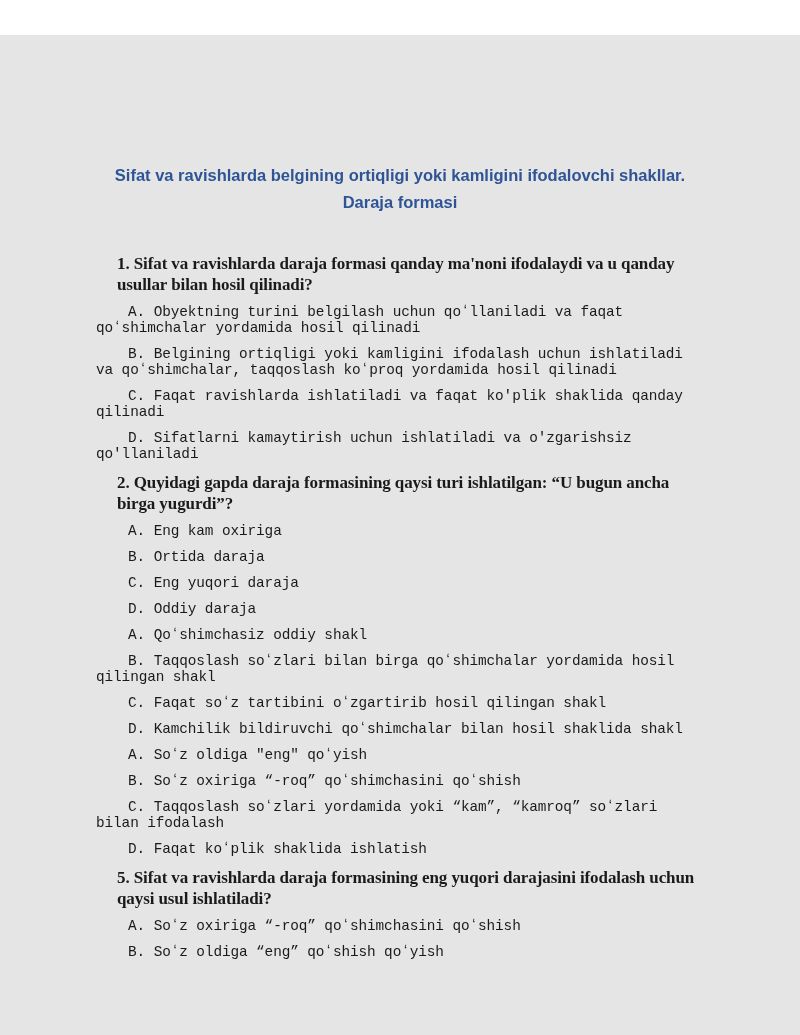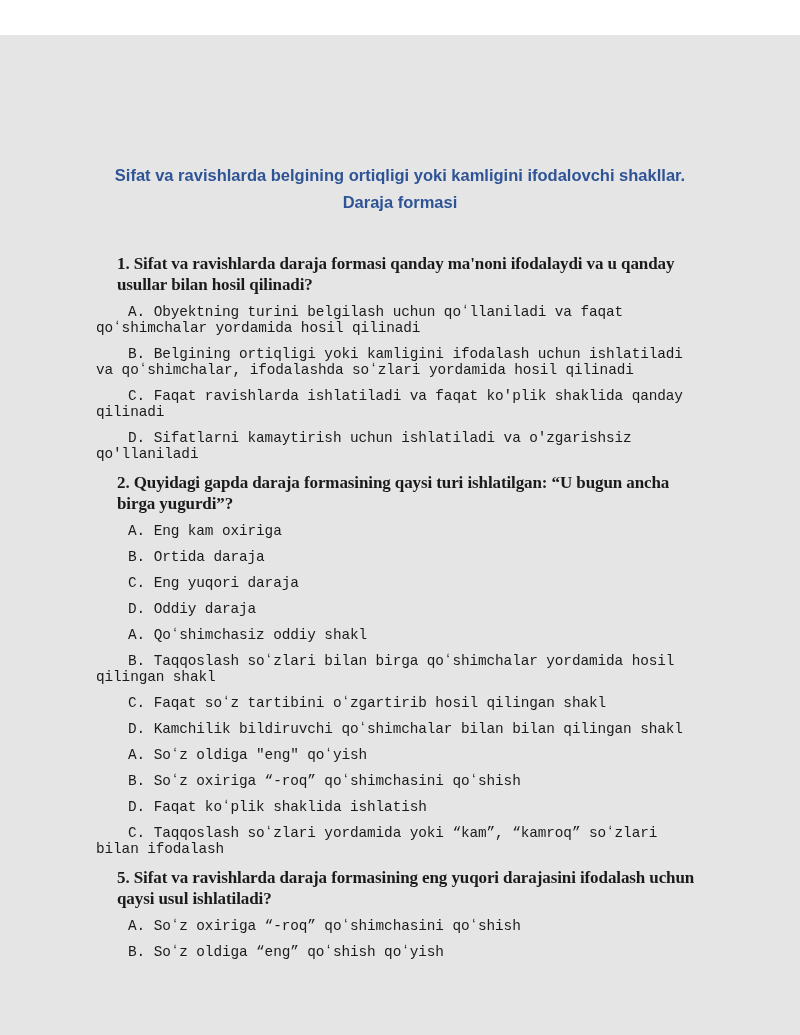--- a/index.html
+++ b/index.html
@@ -50,21 +50,21 @@
   <h1 class="title" style="color: rgb(47, 84, 150);">
     <span class="title-line">Sifat va ravishlarda belgining ortiqligi yoki kamligini ifodalovchi shakllar.</span>
     <span class="title-line">Daraja formasi</span>
   </h1>
   <div class="content" id="questions-container">
   <section class="question-block">
     <p class="question"><b class="qnum">1.</b> <span class="qtext">Sifat va ravishlarda daraja formasi qanday ma'noni ifodalaydi va u qanday usullar bilan hosil qilinadi?</span></p>
 
   <p class="option"><span class="letter">A.</span> <span class="otext">Obyektning turini belgilash uchun qoʻllaniladi va faqat qoʻshimchalar yordamida hosil qilinadi</span></p>
 
-  <p class="option"><span class="letter">B.</span> <span class="otext">Belgining ortiqligi yoki kamligini ifodalash uchun ishlatiladi va qoʻshimchalar, ifodalashda soʻzlari yordamida hosil qilinadi</span></p>
+  <p class="option"><span class="letter">B.</span> <span class="otext">Belgining ortiqligi yoki kamligini ifodalash uchun ishlatiladi va qoʻshimchalar, taqqoslash koʻproq yordamida hosil qilinadi</span></p>
 
   <p class="option"><span class="letter">C.</span> <span class="otext">Faqat ravishlarda ishlatiladi va faqat ko'plik shaklida qanday qilinadi</span></p>
 
   <p class="option"><span class="letter">D.</span> <span class="otext">Sifatlarni kamaytirish uchun ishlatiladi va o'zgarishsiz qo'llaniladi</span></p>
 </section>
 
   <section class="question-block">
     <p class="question"><b class="qnum">2.</b> <span class="qtext">Quyidagi gapda daraja formasining qaysi turi ishlatilgan: “U bugun ancha birga yugurdi”?</span></p>
 
   <p class="option"><span class="letter">A.</span> <span class="otext">Eng kam oxiriga</span></p>
@@ -77,32 +77,32 @@
 </section>
 
   <section class="question-block">
 
   <p class="option"><span class="letter">A.</span> <span class="otext">Qoʻshimchasiz oddiy shakl</span></p>
 
   <p class="option"><span class="letter">B.</span> <span class="otext">Taqqoslash soʻzlari bilan birga qoʻshimchalar yordamida hosil qilingan shakl</span></p>
 
   <p class="option"><span class="letter">C.</span> <span class="otext">Faqat soʻz tartibini oʻzgartirib hosil qilingan shakl</span></p>
 
-  <p class="option"><span class="letter">D.</span> <span class="otext">Kamchilik bildiruvchi qoʻshimchalar bilan bilan qilingan shakl</span></p>
+  <p class="option"><span class="letter">D.</span> <span class="otext">Kamchilik bildiruvchi qoʻshimchalar bilan hosil shaklida shakl</span></p>
 </section>
 
   <section class="question-block">
 
   <p class="option"><span class="letter">A.</span> <span class="otext">Soʻz oldiga "eng" qoʻyish</span></p>
 
   <p class="option"><span class="letter">B.</span> <span class="otext">Soʻz oxiriga “-roq” qoʻshimchasini qoʻshish</span></p>
 
+  <p class="option"><span class="letter">C.</span> <span class="otext">Taqqoslash soʻzlari yordamida yoki “kam”, “kamroq” soʻzlari bilan ifodalash</span></p>
+
   <p class="option"><span class="letter">D.</span> <span class="otext">Faqat koʻplik shaklida ishlatish</span></p>
-
-  <p class="option"><span class="letter">C.</span> <span class="otext">Taqqoslash soʻzlari yordamida yoki “kam”, “kamroq” soʻzlari bilan ifodalash</span></p>
 </section>
 
   <section class="question-block">
     <p class="question"><b class="qnum">5.</b> <span class="qtext">Sifat va ravishlarda daraja formasining eng yuqori darajasini ifodalash uchun qaysi usul ishlatiladi?</span></p>
 
   <p class="option"><span class="letter">A.</span> <span class="otext">Soʻz oxiriga “-roq” qoʻshimchasini qoʻshish</span></p>
 
   <p class="option"><span class="letter">B.</span> <span class="otext">Soʻz oldiga “eng” qoʻshish qoʻyish</span></p>
 </section>
 </div>

